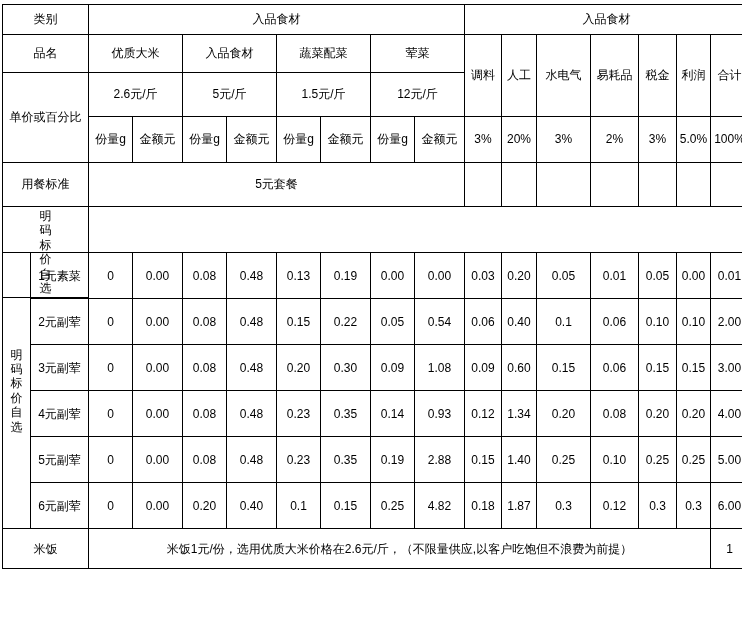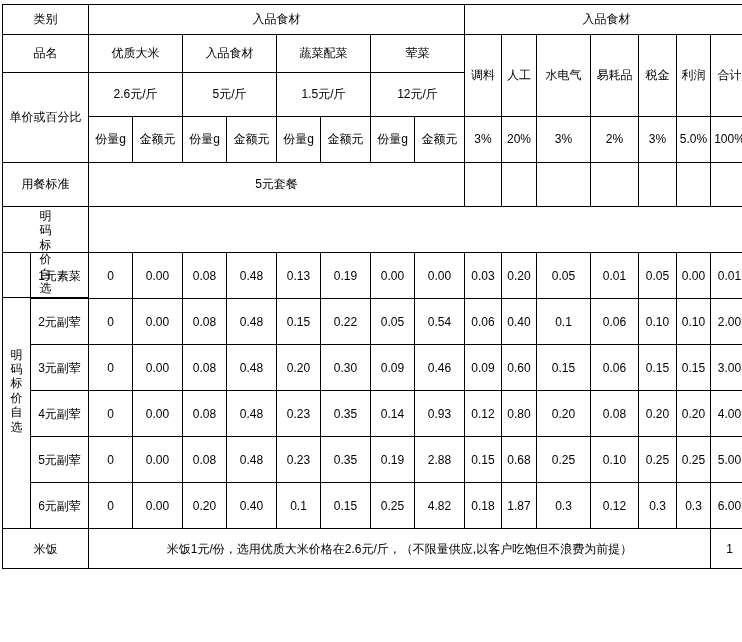--- a/index.html
+++ b/index.html
@@ -231,61 +231,61 @@
 
     <tr class="h-row">
       <td class="rowlabel">3元副荤</td>
       <td class="num">0</td>
       <td class="num">0.00</td>
       <td class="num">0.08</td>
       <td class="num">0.48</td>
       <td class="num">0.20</td>
       <td class="num">0.30</td>
       <td class="num">0.09</td>
-      <td class="num">0.46</td>
+      <td class="num">1.08</td>
       <td class="num">0.09</td>
       <td class="num">0.60</td>
       <td class="num">0.15</td>
       <td class="num">0.06</td>
       <td class="num">0.15</td>
       <td class="num">0.15</td>
       <td class="num">3.00</td>
     </tr>
 
     <tr class="h-row">
       <td class="rowlabel">4元副荤</td>
       <td class="num">0</td>
       <td class="num">0.00</td>
       <td class="num">0.08</td>
       <td class="num">0.48</td>
       <td class="num">0.23</td>
       <td class="num">0.35</td>
       <td class="num">0.14</td>
       <td class="num">0.93</td>
       <td class="num">0.12</td>
-      <td class="num">0.80</td>
+      <td class="num">1.34</td>
       <td class="num">0.20</td>
       <td class="num">0.08</td>
       <td class="num">0.20</td>
       <td class="num">0.20</td>
       <td class="num">4.00</td>
     </tr>
 
     <tr class="h-row">
       <td class="rowlabel">5元副荤</td>
       <td class="num">0</td>
       <td class="num">0.00</td>
       <td class="num">0.08</td>
       <td class="num">0.48</td>
       <td class="num">0.23</td>
       <td class="num">0.35</td>
       <td class="num">0.19</td>
       <td class="num">2.88</td>
       <td class="num">0.15</td>
-      <td class="num">0.68</td>
+      <td class="num">1.40</td>
       <td class="num">0.25</td>
       <td class="num">0.10</td>
       <td class="num">0.25</td>
       <td class="num">0.25</td>
       <td class="num">5.00</td>
     </tr>
 
     <tr class="h-row">
       <td class="rowlabel">6元副荤</td>
       <td class="num">0</td>

